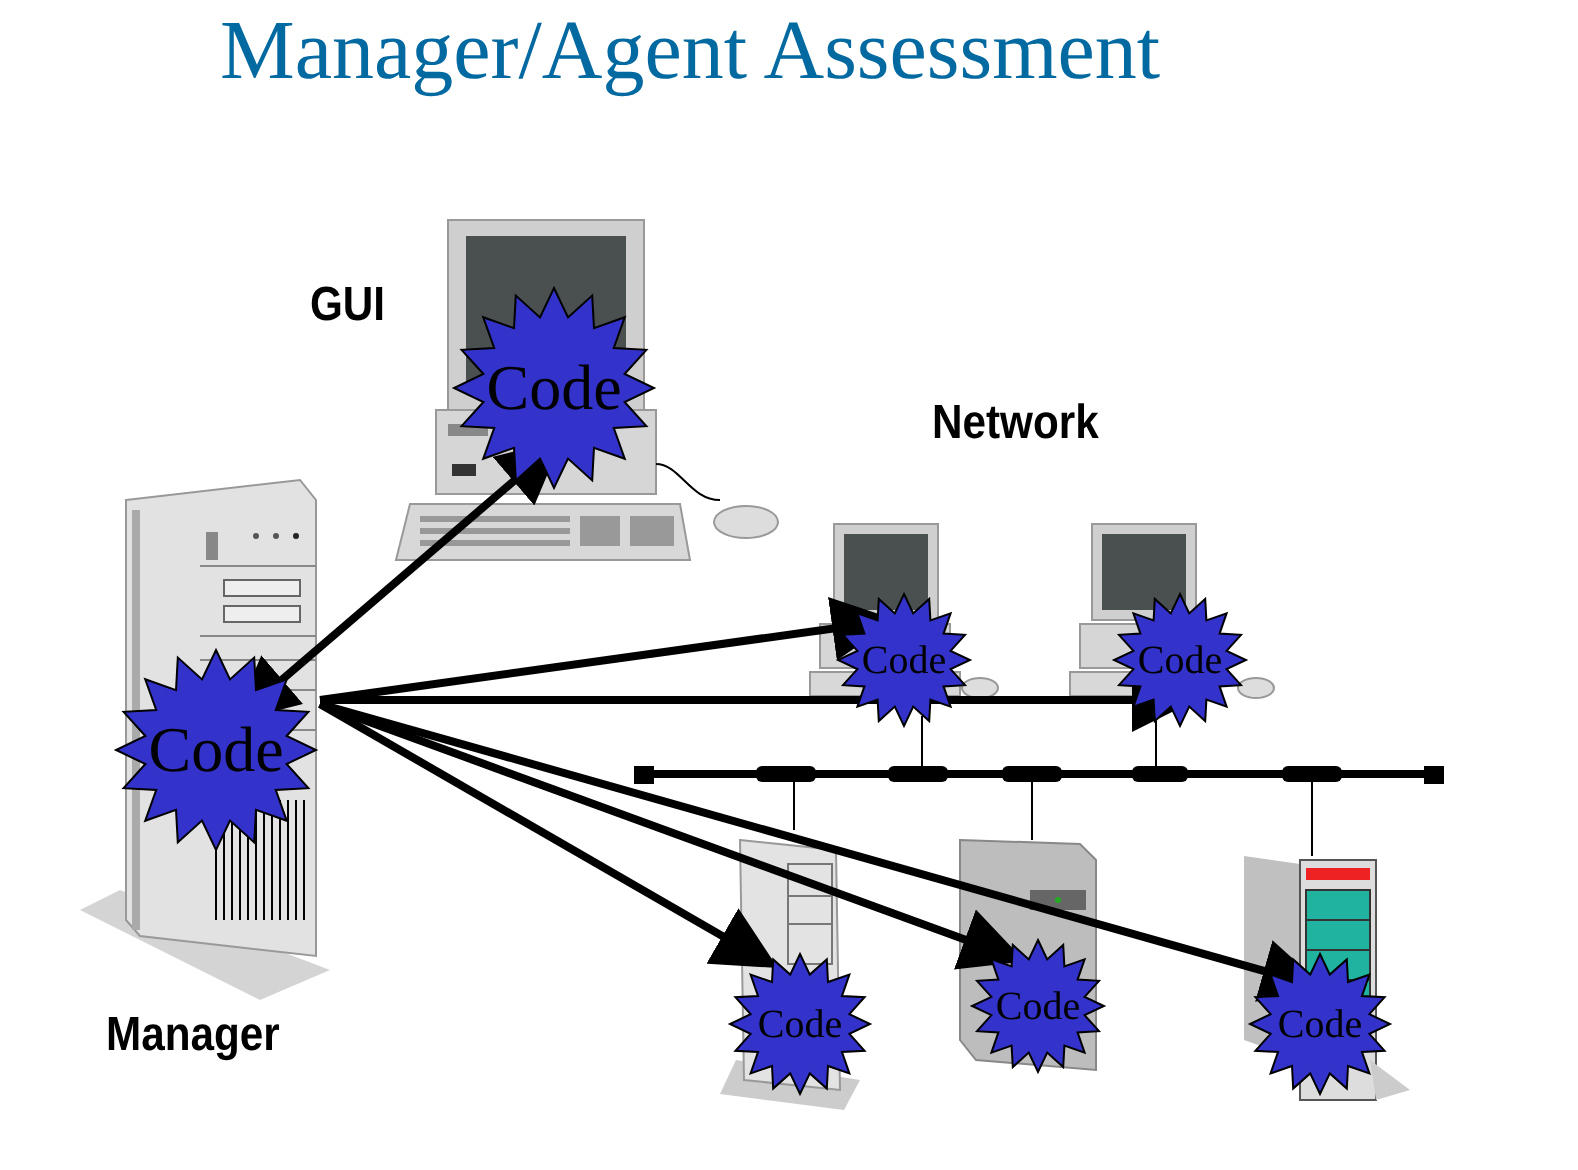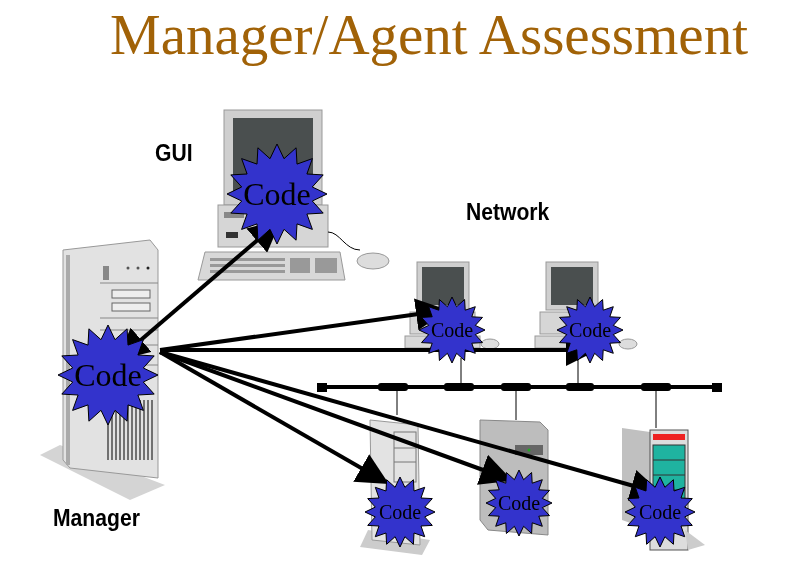--- a/index.html
+++ b/index.html
@@ -1,17 +1,17 @@
 <!DOCTYPE html>
 <html><head>
 <meta charset="utf-8">
 <style>
   html,body{margin:0;padding:0;background:#fff;}
   body{width:789px;height:585px;position:relative;overflow:hidden;}
-  #title{position:absolute;left:110px;top:2px;font-family:"Liberation Serif",serif;font-size:57px;color:#a16207;white-space:nowrap;letter-spacing:0px;}
+  #title{position:absolute;left:110px;top:2px;font-family:"Liberation Serif",serif;font-size:42px;color:#0369a1;white-space:nowrap;letter-spacing:0px;}
   .lbl{position:absolute;font-family:"Liberation Sans",sans-serif;font-weight:bold;font-size:24px;color:#000;transform:scaleX(0.88);transform-origin:left top;}
   svg{position:absolute;left:0;top:0;}
   .code{font-family:"Liberation Serif",serif;fill:#000;}
 </style>
 </head>
 <body>
 
 <div id="title">Manager/Agent Assessment</div>
 <div class="lbl" style="left:155px;top:139px;">GUI</div>
 <div class="lbl" style="left:466px;top:198px;">Network</div>

